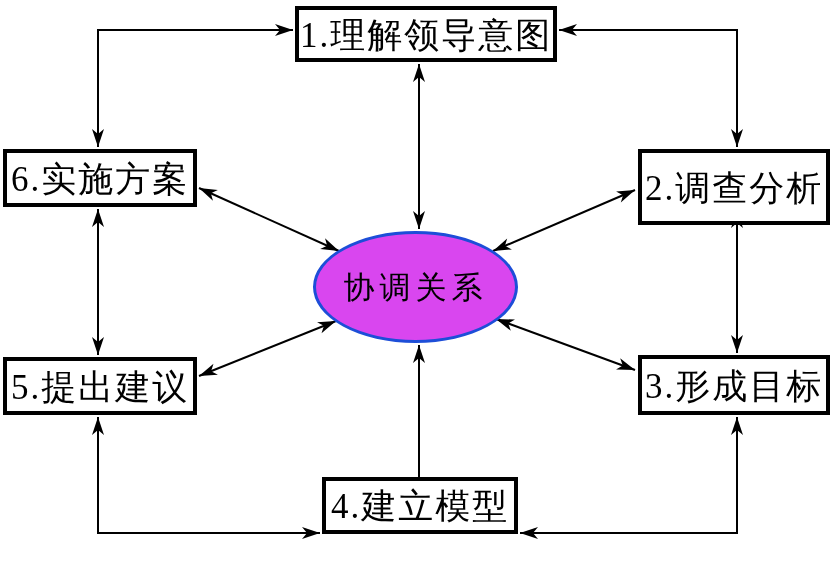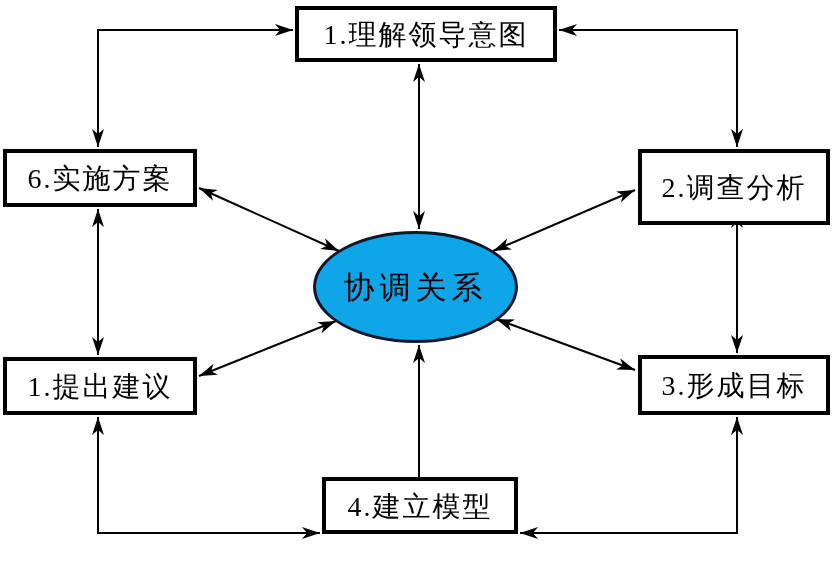--- a/index.html
+++ b/index.html
@@ -18,32 +18,32 @@
     width: 834px; height: 564px;
   }
   .node {
     position: absolute;
     box-sizing: border-box;
     border: 4px solid #000000;
     background: #ffffff;
     display: flex;
     align-items: center;
     justify-content: center;
-    font-size: 28px;
+    font-size: 35px;
     letter-spacing: 2px;
     white-space: nowrap;
     line-height: 1;
   }
   .node span { transform: translateY(1px); }
   .hub {
     position: absolute;
     box-sizing: border-box;
-    border: 3px solid #0f172a;
+    border: 3px solid #1d4ed8;
     border-radius: 50%;
-    background: #0ea5e9;
+    background: #d946ef;
     display: flex;
     align-items: center;
     justify-content: center;
     font-size: 31px;
     letter-spacing: 5px;
     white-space: nowrap;
     line-height: 1;
   }
   
   .n1 { left: 295px; top: 6px;   width: 262px; height: 56px; }
@@ -87,21 +87,21 @@
   <div class="node n2">
     <span>2.调查分析</span>
   </div>
   <div class="node n3">
     <span>3.形成目标</span>
   </div>
   <div class="node n4">
     <span>4.建立模型</span>
   </div>
   <div class="node n5">
-    <span>1.提出建议</span>
+    <span>5.提出建议</span>
   </div>
   <div class="node n6">
     <span>6.实施方案</span>
   </div>
 
   <div class="hub hub-c">
     <span>协调关系</span>
   </div>
 
 </div>

